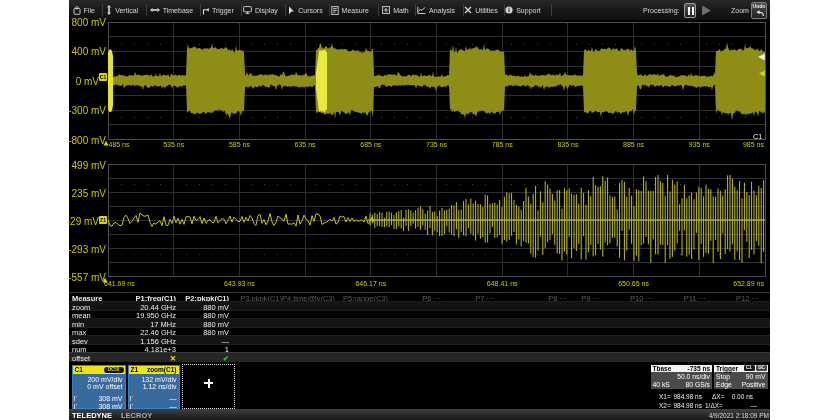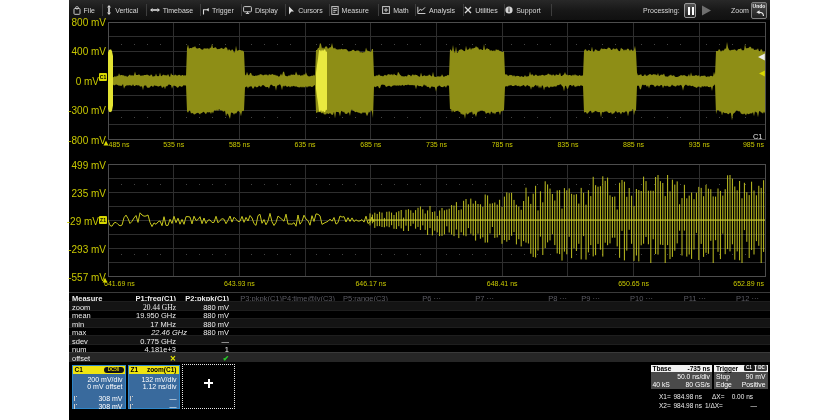--- a/index.html
+++ b/index.html
@@ -200,47 +200,47 @@
 <span class="abs tcell dim" style="left:418px;width:80px">P8 ···</span>
 <span class="abs tcell dim" style="left:451px;width:80px">P9 ···</span>
 <span class="abs tcell dim" style="left:504px;width:80px">P10 ···</span>
 <span class="abs tcell dim" style="left:557px;width:80px">P11 ···</span>
 <span class="abs tcell dim" style="left:610px;width:80px">P12 ···</span>
 </div>
 <div class="abs" style="left:69px;top:301.1px;width:701px;height:8.55px;background:#141414"></div>
 <div class="abs" style="left:69px;top:301.1px;width:701px;height:1px;background:#1e1e1e"></div>
 <div class="trow" style="top:302.6px">
 <span class="abs" style="left:3px;">zoom</span>
-<span class="abs tcell" style="left:27px;width:80px;font-family:Liberation Serif, serif;">20.44 GHz</span>
+<span class="abs tcell" style="left:27px;width:80px;">20.44 GHz</span>
 <span class="abs tcell" style="left:80px;width:80px;">880 mV</span>
 </div>
 <div class="abs" style="left:69px;top:309.6px;width:701px;height:1px;background:#1e1e1e"></div>
 <div class="trow" style="top:311.1px">
 <span class="abs" style="left:3px;">mean</span>
 <span class="abs tcell" style="left:27px;width:80px;">19.950 GHz</span>
 <span class="abs tcell" style="left:80px;width:80px;">880 mV</span>
 </div>
 <div class="abs" style="left:69px;top:318.1px;width:701px;height:8.55px;background:#141414"></div>
 <div class="abs" style="left:69px;top:318.1px;width:701px;height:1px;background:#1e1e1e"></div>
 <div class="trow" style="top:319.6px">
 <span class="abs" style="left:3px;">min</span>
 <span class="abs tcell" style="left:27px;width:80px;">17 MHz</span>
 <span class="abs tcell" style="left:80px;width:80px;">880 mV</span>
 </div>
 <div class="abs" style="left:69px;top:326.7px;width:701px;height:1px;background:#1e1e1e"></div>
 <div class="trow" style="top:328.2px">
 <span class="abs" style="left:3px;">max</span>
-<span class="abs tcell" style="left:38px;width:80px;font-style:italic;">22.46 GHz</span>
+<span class="abs tcell" style="left:27px;width:80px;">22.46 GHz</span>
 <span class="abs tcell" style="left:80px;width:80px;">880 mV</span>
 </div>
 <div class="abs" style="left:69px;top:335.2px;width:701px;height:8.55px;background:#141414"></div>
 <div class="abs" style="left:69px;top:335.2px;width:701px;height:1px;background:#1e1e1e"></div>
 <div class="trow" style="top:336.8px">
 <span class="abs" style="left:3px;">sdev</span>
-<span class="abs tcell" style="left:27px;width:80px;">0.775 GHz</span>
+<span class="abs tcell" style="left:27px;width:80px;">1.156 GHz</span>
 <span class="abs tcell" style="left:80px;width:80px;">—</span>
 </div>
 <div class="abs" style="left:69px;top:343.8px;width:701px;height:1px;background:#1e1e1e"></div>
 <div class="trow" style="top:345.3px">
 <span class="abs" style="left:3px;">num</span>
 <span class="abs tcell" style="left:27px;width:80px;">4.181e+3</span>
 <span class="abs tcell" style="left:80px;width:80px;">1</span>
 </div>
 <div class="abs" style="left:69px;top:352.4px;width:701px;height:9.5px;background:#262626;border-top:1px solid #3a3a3a"></div>
 <div class="trow" style="top:353.9px">
@@ -297,12 +297,17 @@
 <div class="gline" style="right:2px;top:16px">Positive</div>
 </div>
 <div class="xline" style="left:659px;top:393px">X1=</div>
 <div class="xline" style="left:662px;top:393px;width:40px;text-align:right">984.98 ns</div>
 <div class="xline" style="left:712px;top:393px">ΔX=</div>
 <div class="xline" style="left:713px;top:393px;width:40px;text-align:right">0.00 ns</div>
 <div class="xline" style="left:659px;top:401.5px">X2=</div>
 <div class="xline" style="left:662px;top:401.5px;width:40px;text-align:right">984.98 ns</div>
 <div class="xline" style="left:705px;top:401.5px">1/ΔX=</div>
 <div class="xline" style="left:717px;top:401.5px;width:40px;text-align:right">—</div>
+<div id="footer">
+<span style="position:absolute;left:3px;top:2px;color:#fff;font-size:7.5px;font-weight:bold">TELEDYNE</span>
+<span style="position:absolute;left:52px;top:2px;color:#aaa;font-size:7.5px;font-weight:bold">LECROY</span>
+<span style="position:absolute;right:1px;top:2.5px;color:#ddd;font-size:6.5px">4/9/2021 2:18:09 PM</span>
+</div>
 </div>
 </body></html>

